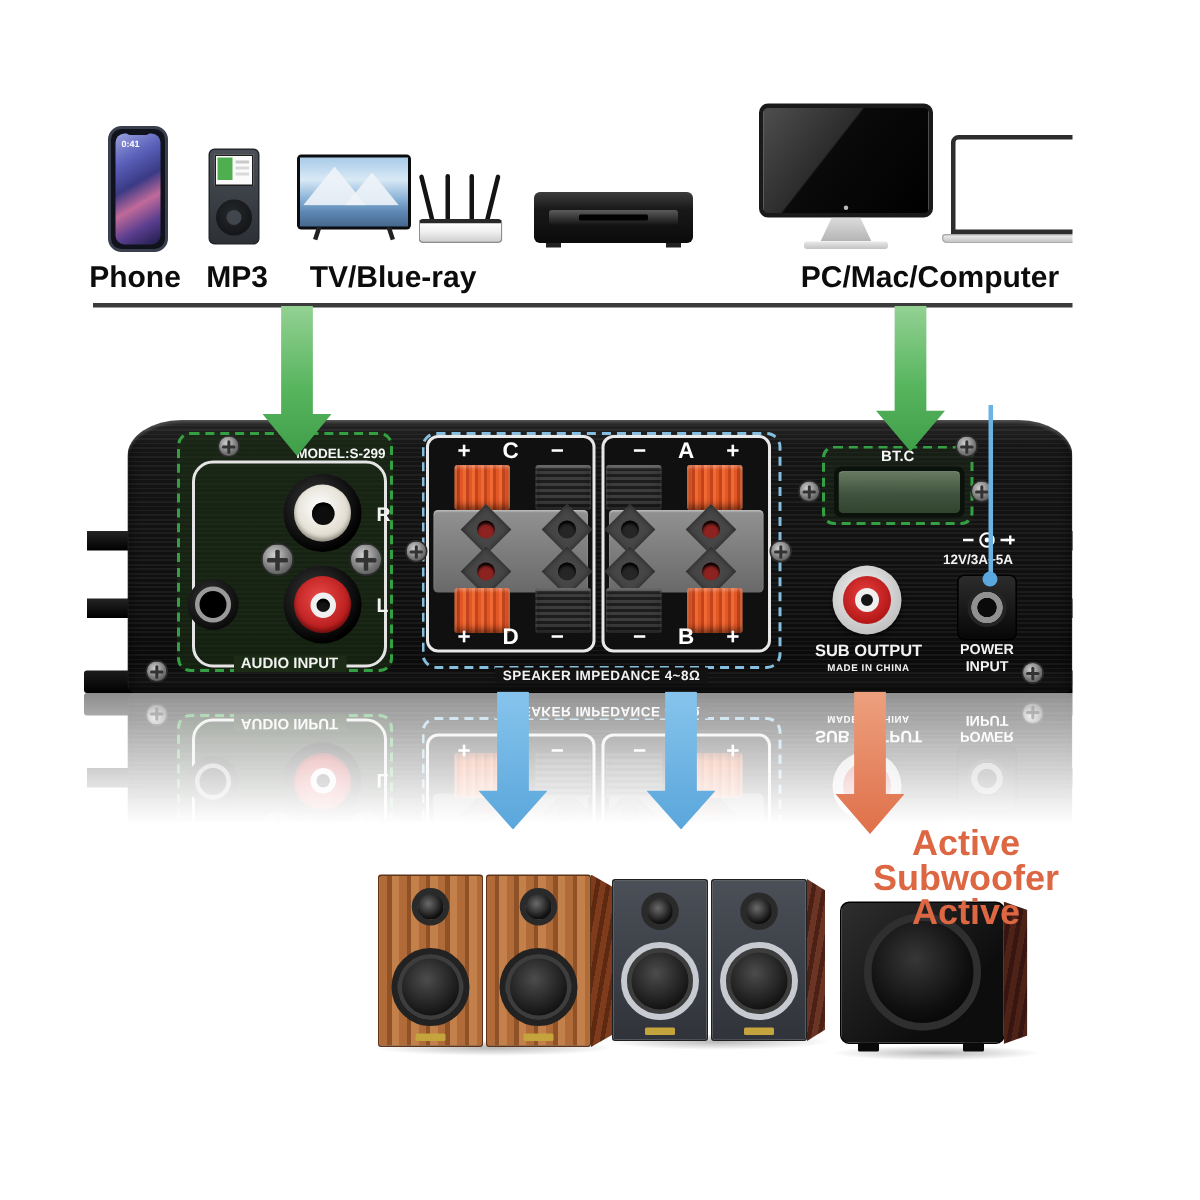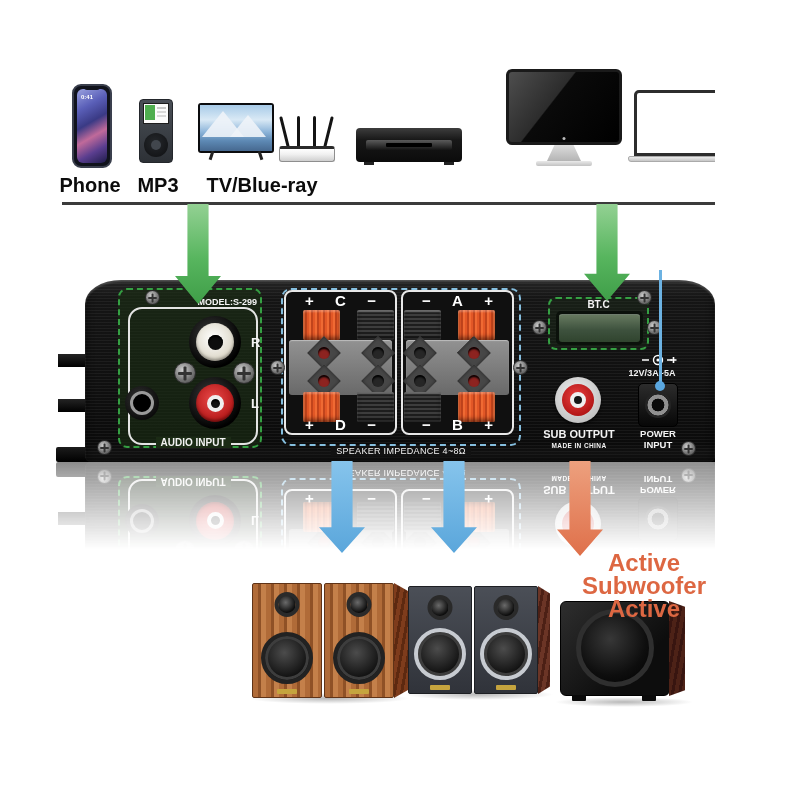--- a/index.html
+++ b/index.html
@@ -111,21 +111,21 @@
          background:radial-gradient(circle at 40% 35%,#d2d2d2,#787878 55%,#414141);box-sizing:border-box;}
   .screw::before,.screw::after{content:"";position:absolute;left:15%;top:50%;width:70%;height:3px;
          margin-top:-1.5px;background:#333;border-radius:1px;}
   .screw::after{transform:rotate(90deg);}
   .screw.sm{width:15px;height:15px;}
   .screw.sm::before,.screw.sm::after{height:2px;margin-top:-1px;}
 
   .spk-box{left:196px;top:8px;width:240px;height:158px;border:2px dashed #85bede;border-radius:10px;
            box-sizing:border-box;}
   .imp-label{left:196px;top:160px;width:240px;text-align:center;}
-  .imp-label span{background:#121212;padding:0 5px;font-size:9px;font-weight:normal;color:#f2f2f2;letter-spacing:.3px;}
+  .imp-label span{background:#121212;padding:0 5px;font-size:9px;font-weight:bold;color:#f2f2f2;letter-spacing:.3px;}
   .tblock{position:absolute;width:113px;height:145px;background:#101010;border:2px solid #e8e8e8;
           border-radius:8px;box-sizing:border-box;}
   .trow{position:absolute;left:0;right:0;display:flex;justify-content:space-between;padding:0 19px;
         font-size:15px;font-weight:bold;color:#fff;line-height:14px;}
   .trow.top{top:2px;} .trow.bottom{bottom:1px;}
   .clips{position:absolute;inset:0;}
   .clips.flip{transform:scaleX(-1);}
   .clip{position:absolute;width:37px;height:30px;border-radius:2px;
         box-shadow:inset 0 2px 2px rgba(255,255,255,.25),inset 0 -3px 4px rgba(0,0,0,.45);}
   .clip.orange{background:repeating-linear-gradient(90deg,#ef6a33 0 2px,#c1441c 2px 4px,#e25726 4px 6px);}
@@ -251,20 +251,21 @@
     <div class="imac-base"></div>
   </div>
   <div class="abs laptop">
     <div class="lap-scr"></div>
     <div class="lap-base"></div>
   </div>
 
   <div class="dev-label" style="left:90px;">Phone</div>
   <div class="dev-label" style="left:158px;">MP3</div>
   <div class="dev-label" style="left:262px;">TV/Blue-ray</div>
+  <div class="dev-label" style="left:620px;">PC/Mac/Computer</div>
 
   <div class="abs rule"></div>
 
   <div class="garrow" style="left:175px;top:204px;height:100px;"></div>
   <div class="garrow" style="left:584px;top:204px;height:97px;"></div>
   <div class="abs dc-line"></div>
   <div class="abs dc-dot"></div>
 
   <div class="amp-wrap reflection">
     <div class="tab" style="left:2px;top:74px;"></div>

